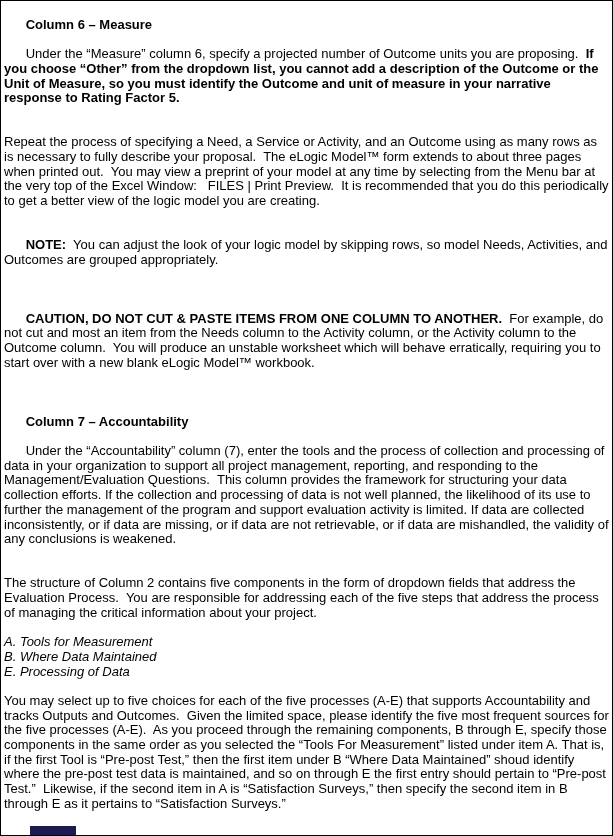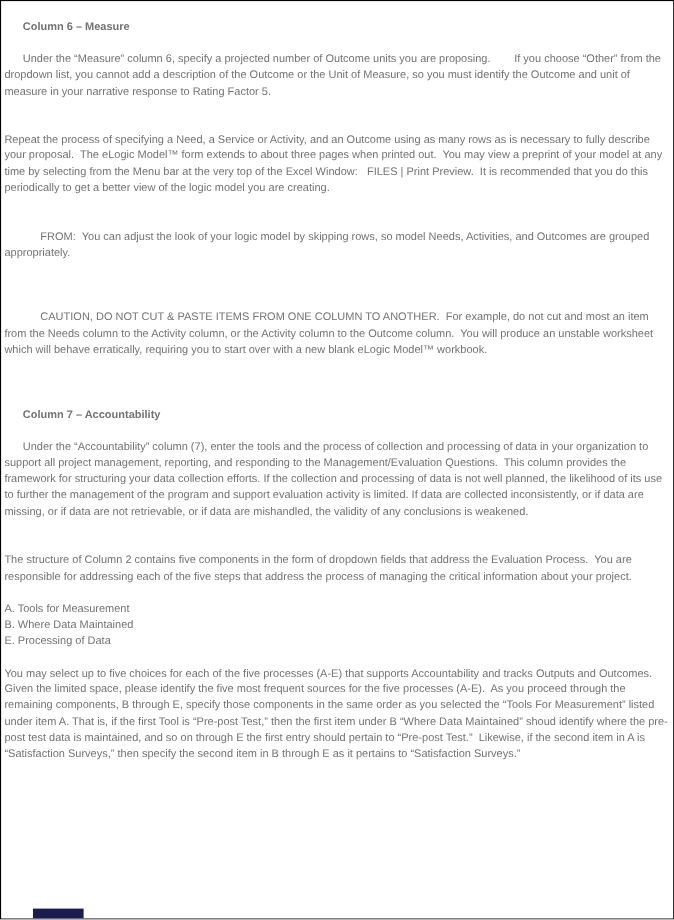--- a/index.html
+++ b/index.html
@@ -7,40 +7,40 @@
     padding: 0;
     background: #ffffff;
   }
   .page {
     position: relative;
     width: 611px;
     height: 834px;
     border: 1px solid #000000;
     background: #ffffff;
     font-family: "Liberation Sans", "DejaVu Sans", sans-serif;
-    font-size: 10px;
+    font-size: 13px;
     line-height: 14.7px;
-    color: #737373;
+    color: #000000;
     box-sizing: content-box;
     overflow: hidden;
   }
   .content {
     padding: 2px 3px 0 3px;
   }
   .para {
     margin: 0 0 14.7px 0;
     white-space: pre-wrap;
   }
   .para:last-child { margin-bottom: 0; }
   .heading-line {
     font-weight: bold;
     white-space: pre-wrap;
   }
-  b { font-weight: normal; margin-left: 16px; }
-  .list-block { margin: 0 0 14.7px 0; }
+  b { font-weight: bold; }
+  .list-block { margin: 0 0 14.7px 0; font-style: italic; }
   .list-line { white-space: pre-wrap; }
   .tab-fragment {
     position: absolute;
     left: 29px;
     bottom: 0;
     width: 46px;
     height: 9px;
     background: #1b1b4f;
   }
 </style>
@@ -51,21 +51,21 @@
   <div class="content">
 
     <div class="para">
       <span class="heading-line">Column 6 – Measure</span><br>
       <span>Under the “Measure” column 6, specify a projected number of Outcome units you are proposing.  </span><b>If you choose “Other” from the dropdown list, you cannot add a description of the Outcome or the Unit of Measure, so you must identify the Outcome and unit of measure in your narrative response to Rating Factor 5.</b>
     </div>
 
     <div class="para">Repeat the process of specifying a Need, a Service or Activity, and an Outcome using as many rows as is necessary to fully describe your proposal.  The eLogic Model™ form extends to about three pages when printed out.  You may view a preprint of your model at any time by selecting from the Menu bar at the very top of the Excel Window:   FILES | Print Preview.  It is recommended that you do this periodically to get a better view of the logic model you are creating.</div>
 
     <div class="para">
-      <b>FROM:</b><span>  You can adjust the look of your logic model by skipping rows, so model Needs, Activities, and Outcomes are grouped appropriately.</span>
+      <b>NOTE:</b><span>  You can adjust the look of your logic model by skipping rows, so model Needs, Activities, and Outcomes are grouped appropriately.</span>
     </div>
 
     <div class="para">
       <b>CAUTION, DO NOT CUT &amp; PASTE ITEMS FROM ONE COLUMN TO ANOTHER.</b><span>  For example, do not cut and most an item from the Needs column to the Activity column, or the Activity column to the Outcome column.  You will produce an unstable worksheet which will behave erratically, requiring you to start over with a new blank eLogic Model™ workbook.</span>
     </div>
 
     <div class="para">
       <span class="heading-line">Column 7 – Accountability</span><br>
       <span>Under the “Accountability” column (7), enter the tools and the process of collection and processing of data in your organization to support all project management, reporting, and responding to the Management/Evaluation Questions.  This column provides the framework for structuring your data collection efforts. If the collection and processing of data is not well planned, the likelihood of its use to further the management of the program and support evaluation activity is limited. If data are collected inconsistently, or if data are missing, or if data are not retrievable, or if data are mishandled, the validity of any conclusions is weakened.</span>
     </div>

